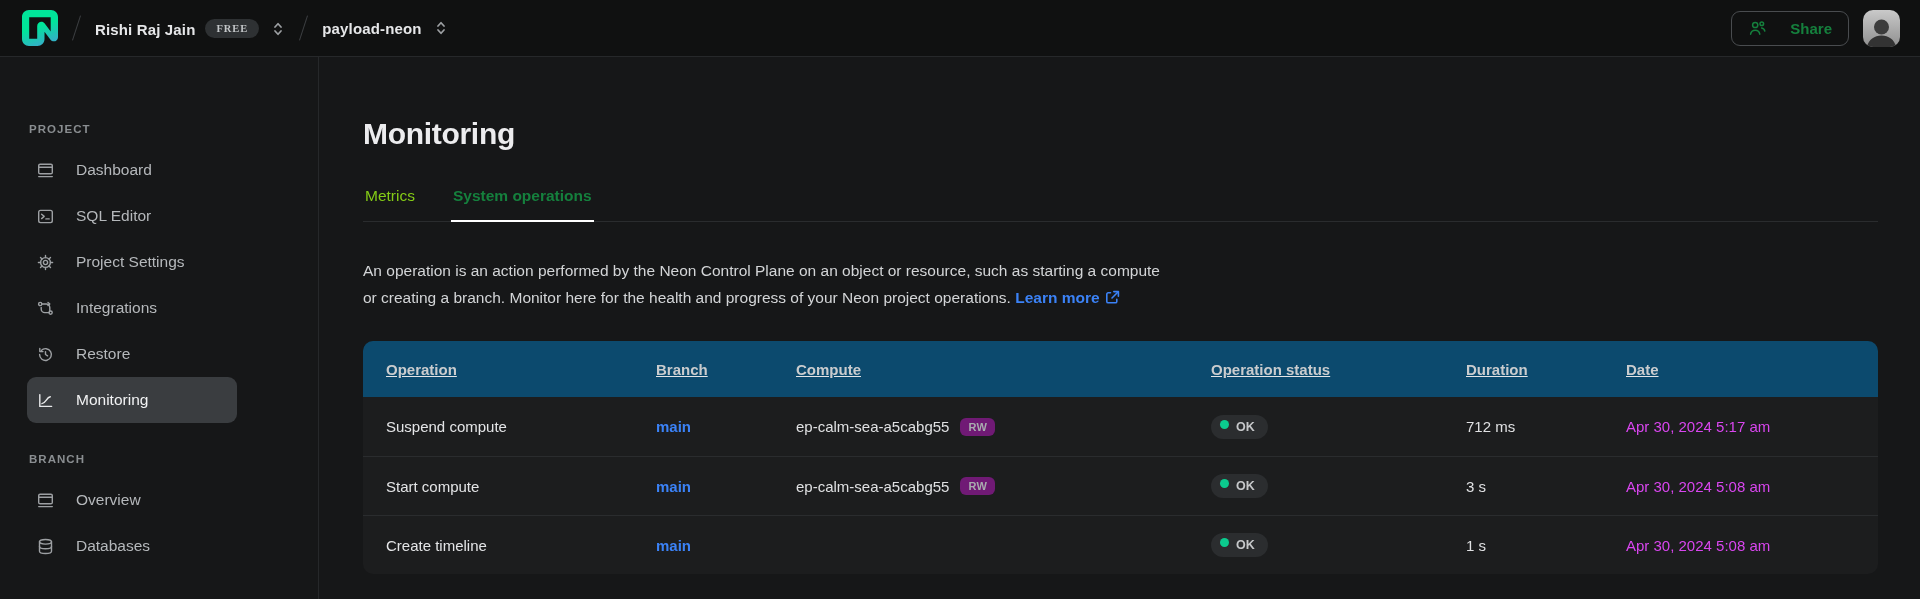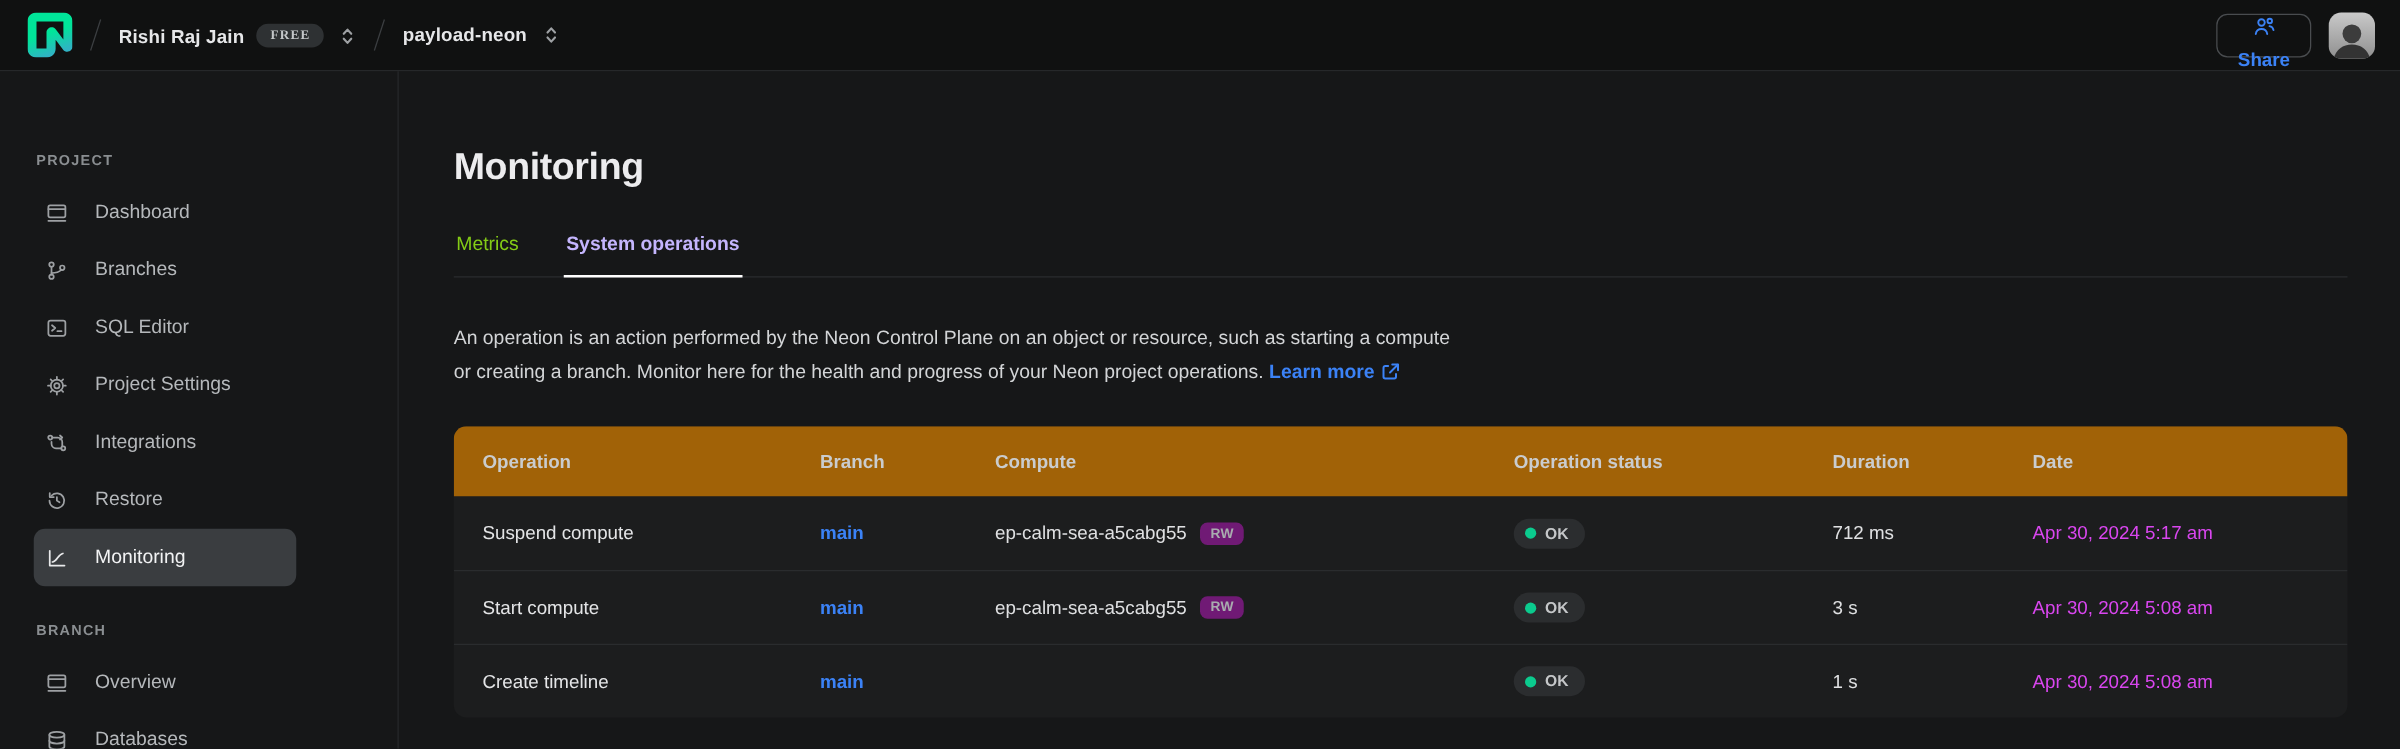--- a/index.html
+++ b/index.html
@@ -19,25 +19,24 @@
   .slash { width:1px; height:26px; background:#3c3f42; transform:rotate(18deg); margin:0 4px; }
   .crumb { display:flex; align-items:flex-end; gap:10px; cursor:pointer; }
   .crumb-name { font-size:15px; font-weight:700; color:#e6e7e9; letter-spacing:.01em; }
   .badge-free {
     background:#2e3133; color:#c4c7c9; font-size:10.5px; font-weight:700;
     letter-spacing:.09em; padding:4px 11px; border-radius:999px;font-family:Liberation Serif, serif;
   }
   .updown { color:#9da0a3; display:flex; align-items:center; margin-left:2px; }
   .topbar-right { display:flex; align-items:center; gap:14px; }
   .share-btn {
-    display:flex; align-items:center; gap:9px; height:35px; padding:0 16px;
+    display:flex; align-items:center; gap:23px; height:35px; padding:0 16px;
     border:1px solid #494c4f; border-radius:9px; background:transparent;
-    color:#3b82f6; font-size:15px; font-weight:600; cursor:pointer;
+    color:#15803d; font-size:15px; font-weight:600; cursor:pointer;
     font-family:inherit;
-    flex-direction:column;
   }
   .avatar {
     width:37px; height:37px; border-radius:10px; overflow:hidden; cursor:pointer;
     background:linear-gradient(180deg,#c9c9c9 0%,#8f8f8f 100%);
     display:flex; align-items:flex-end; justify-content:center;
   }
   
   .shell { display:flex; height:542px; }
   .sidebar {
     width:319px; border-right:1px solid #26282a; padding:66px 0 0 27px;
@@ -57,43 +56,43 @@
   .side-item.selected { background:#3a3d40; color:#f2f3f4; }
   .side-item.selected .ic { color:#e8e9ea; }
   
   .main { flex:1; padding:60px 42px 0 44px; min-width:0; }
   .page-title { font-size:30px; font-weight:700; color:#ececee; letter-spacing:-.01em; }
   .tabs { display:flex; gap:34px; margin-top:36px; border-bottom:1px solid #2a2c2e; }
   .tab {
     font-size:15.5px; padding:0 2px 15px; cursor:pointer; color:#84cc16;
     border-bottom:2px solid transparent; margin-bottom:-1px;
   }
-  .tab.active { color:#c4b5fd; font-weight:700; border-bottom-color:#ffffff; }
+  .tab.active { color:#15803d; font-weight:700; border-bottom-color:#ffffff; }
   .desc { margin-top:35px; font-size:15.5px; line-height:27px; color:#d3d5d7; }
   .learn-more { color:#3b82f6; font-weight:700; text-decoration:none; cursor:pointer; display:inline-flex; align-items:center; gap:5px; }
   .learn-more .ext { width:15px; height:15px; display:inline-flex; }
   
   .ops-table { margin-top:30px; border-radius:10px; overflow:hidden; background:#1c1d1e; }
   .t-row {
     display:grid; grid-template-columns:270px 140px 415px 255px 160px auto;
     align-items:center; padding:0 0 0 23px;
   }
-  .t-head { background:#a16207; height:56px; }
+  .t-head { background:#0c4a6e; height:56px;text-decoration:underline; }
   .t-head .cell { font-size:15px; font-weight:600; color:#caccce; }
   .t-body .t-row { height:59px; border-top:1px solid #2a2c2e; }
   .t-body .t-row:first-child { border-top:none; }
   .cell { font-size:15px; color:#dfe0e2; display:flex; align-items:center; }
   .cell.op { color:#e4e5e7; }
   .branch-link { color:#3b82f6; font-weight:600; text-decoration:none; cursor:pointer; }
   .rw-badge {
     margin-left:11px; background:#701a75; color:#a9acaf; font-size:11px; font-weight:600;
     padding:3px 8px; border-radius:6px; letter-spacing:.03em;
   }
   .status-pill {
-    display:inline-flex; align-items:center; gap:7px; background:#2b2d2f;
+    display:inline-flex; align-items:flex-start; gap:7px; background:#2b2d2f;
     border-radius:999px; padding:5px 13px 5px 9px;
   }
   .status-dot { width:9px; height:9px; border-radius:50%; background:#0bcb8e; }
   .status-text { font-size:12.5px; color:#c5c7c9; font-weight:600; }
   .cell.date { color:#d946ef; }
 </style>
 </head>
 <body>
 
 <header class="topbar">
@@ -160,32 +159,20 @@
             <rect x="1.7" y="2.2" width="13.6" height="9.6" rx="1.4"></rect>
             <path d="M1.7 5.2h13.6"></path>
             <path d="M1.7 14.6h13.6"></path>
           </svg>
         </span>
         <span>Dashboard</span>
       </div>
       <div class="side-item">
         <span class="ic">
           <svg width="17" height="17" viewBox="0 0 17 17" fill="none" stroke="currentColor" stroke-width="1.4" stroke-linecap="round" stroke-linejoin="round">
-            <circle cx="4.2" cy="3.6" r="1.8"></circle>
-            <circle cx="4.2" cy="13.4" r="1.8"></circle>
-            <circle cx="12.8" cy="6.2" r="1.8"></circle>
-            <path d="M4.2 5.4v6.2"></path>
-            <path d="M4.2 10.4c4.6 0 6.4-1 8-2.6"></path>
-          </svg>
-        </span>
-        <span>Branches</span>
-      </div>
-      <div class="side-item">
-        <span class="ic">
-          <svg width="17" height="17" viewBox="0 0 17 17" fill="none" stroke="currentColor" stroke-width="1.4" stroke-linecap="round" stroke-linejoin="round">
             <rect x="1.7" y="2.4" width="13.6" height="12.2" rx="1.8"></rect>
             <path d="M4.6 6.2l2.6 2.2-2.6 2.2"></path>
             <path d="M8.9 10.9h3.3"></path>
           </svg>
         </span>
         <span>SQL Editor</span>
       </div>
       <div class="side-item">
         <span class="ic">
           <svg width="17" height="17" viewBox="0 0 17 17" fill="none" stroke="currentColor" stroke-width="1.4" stroke-linecap="round" stroke-linejoin="round">

